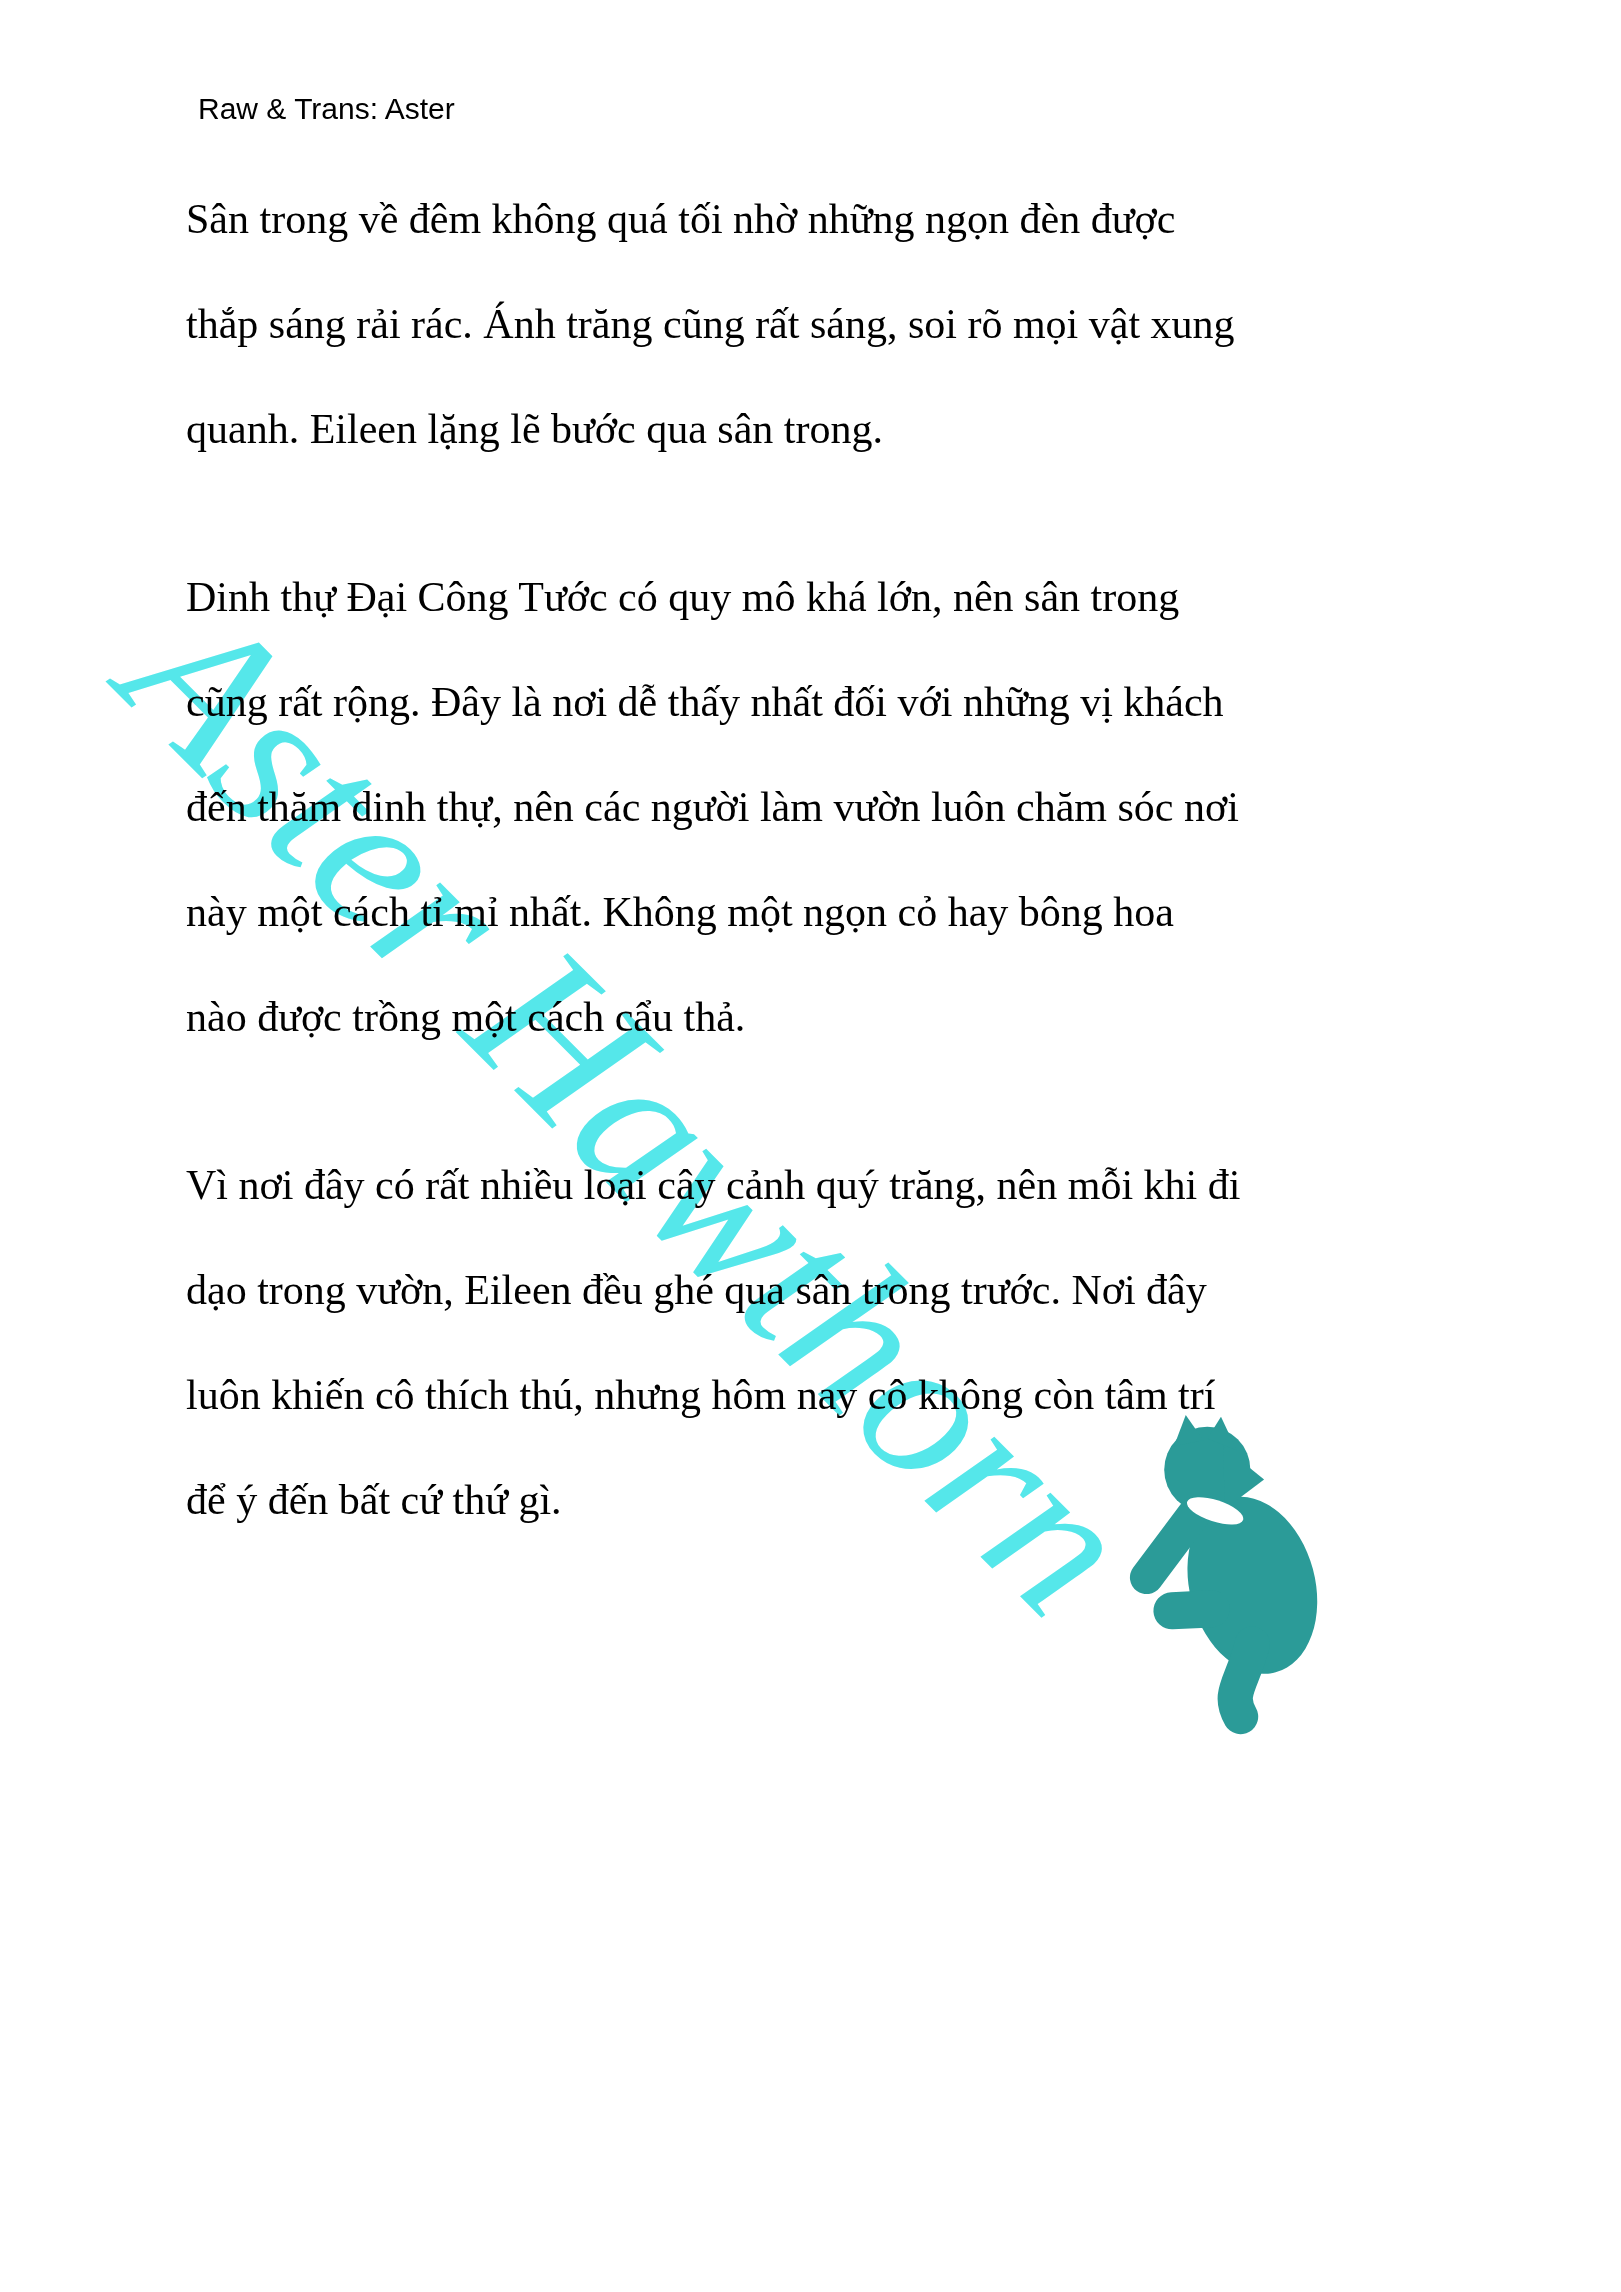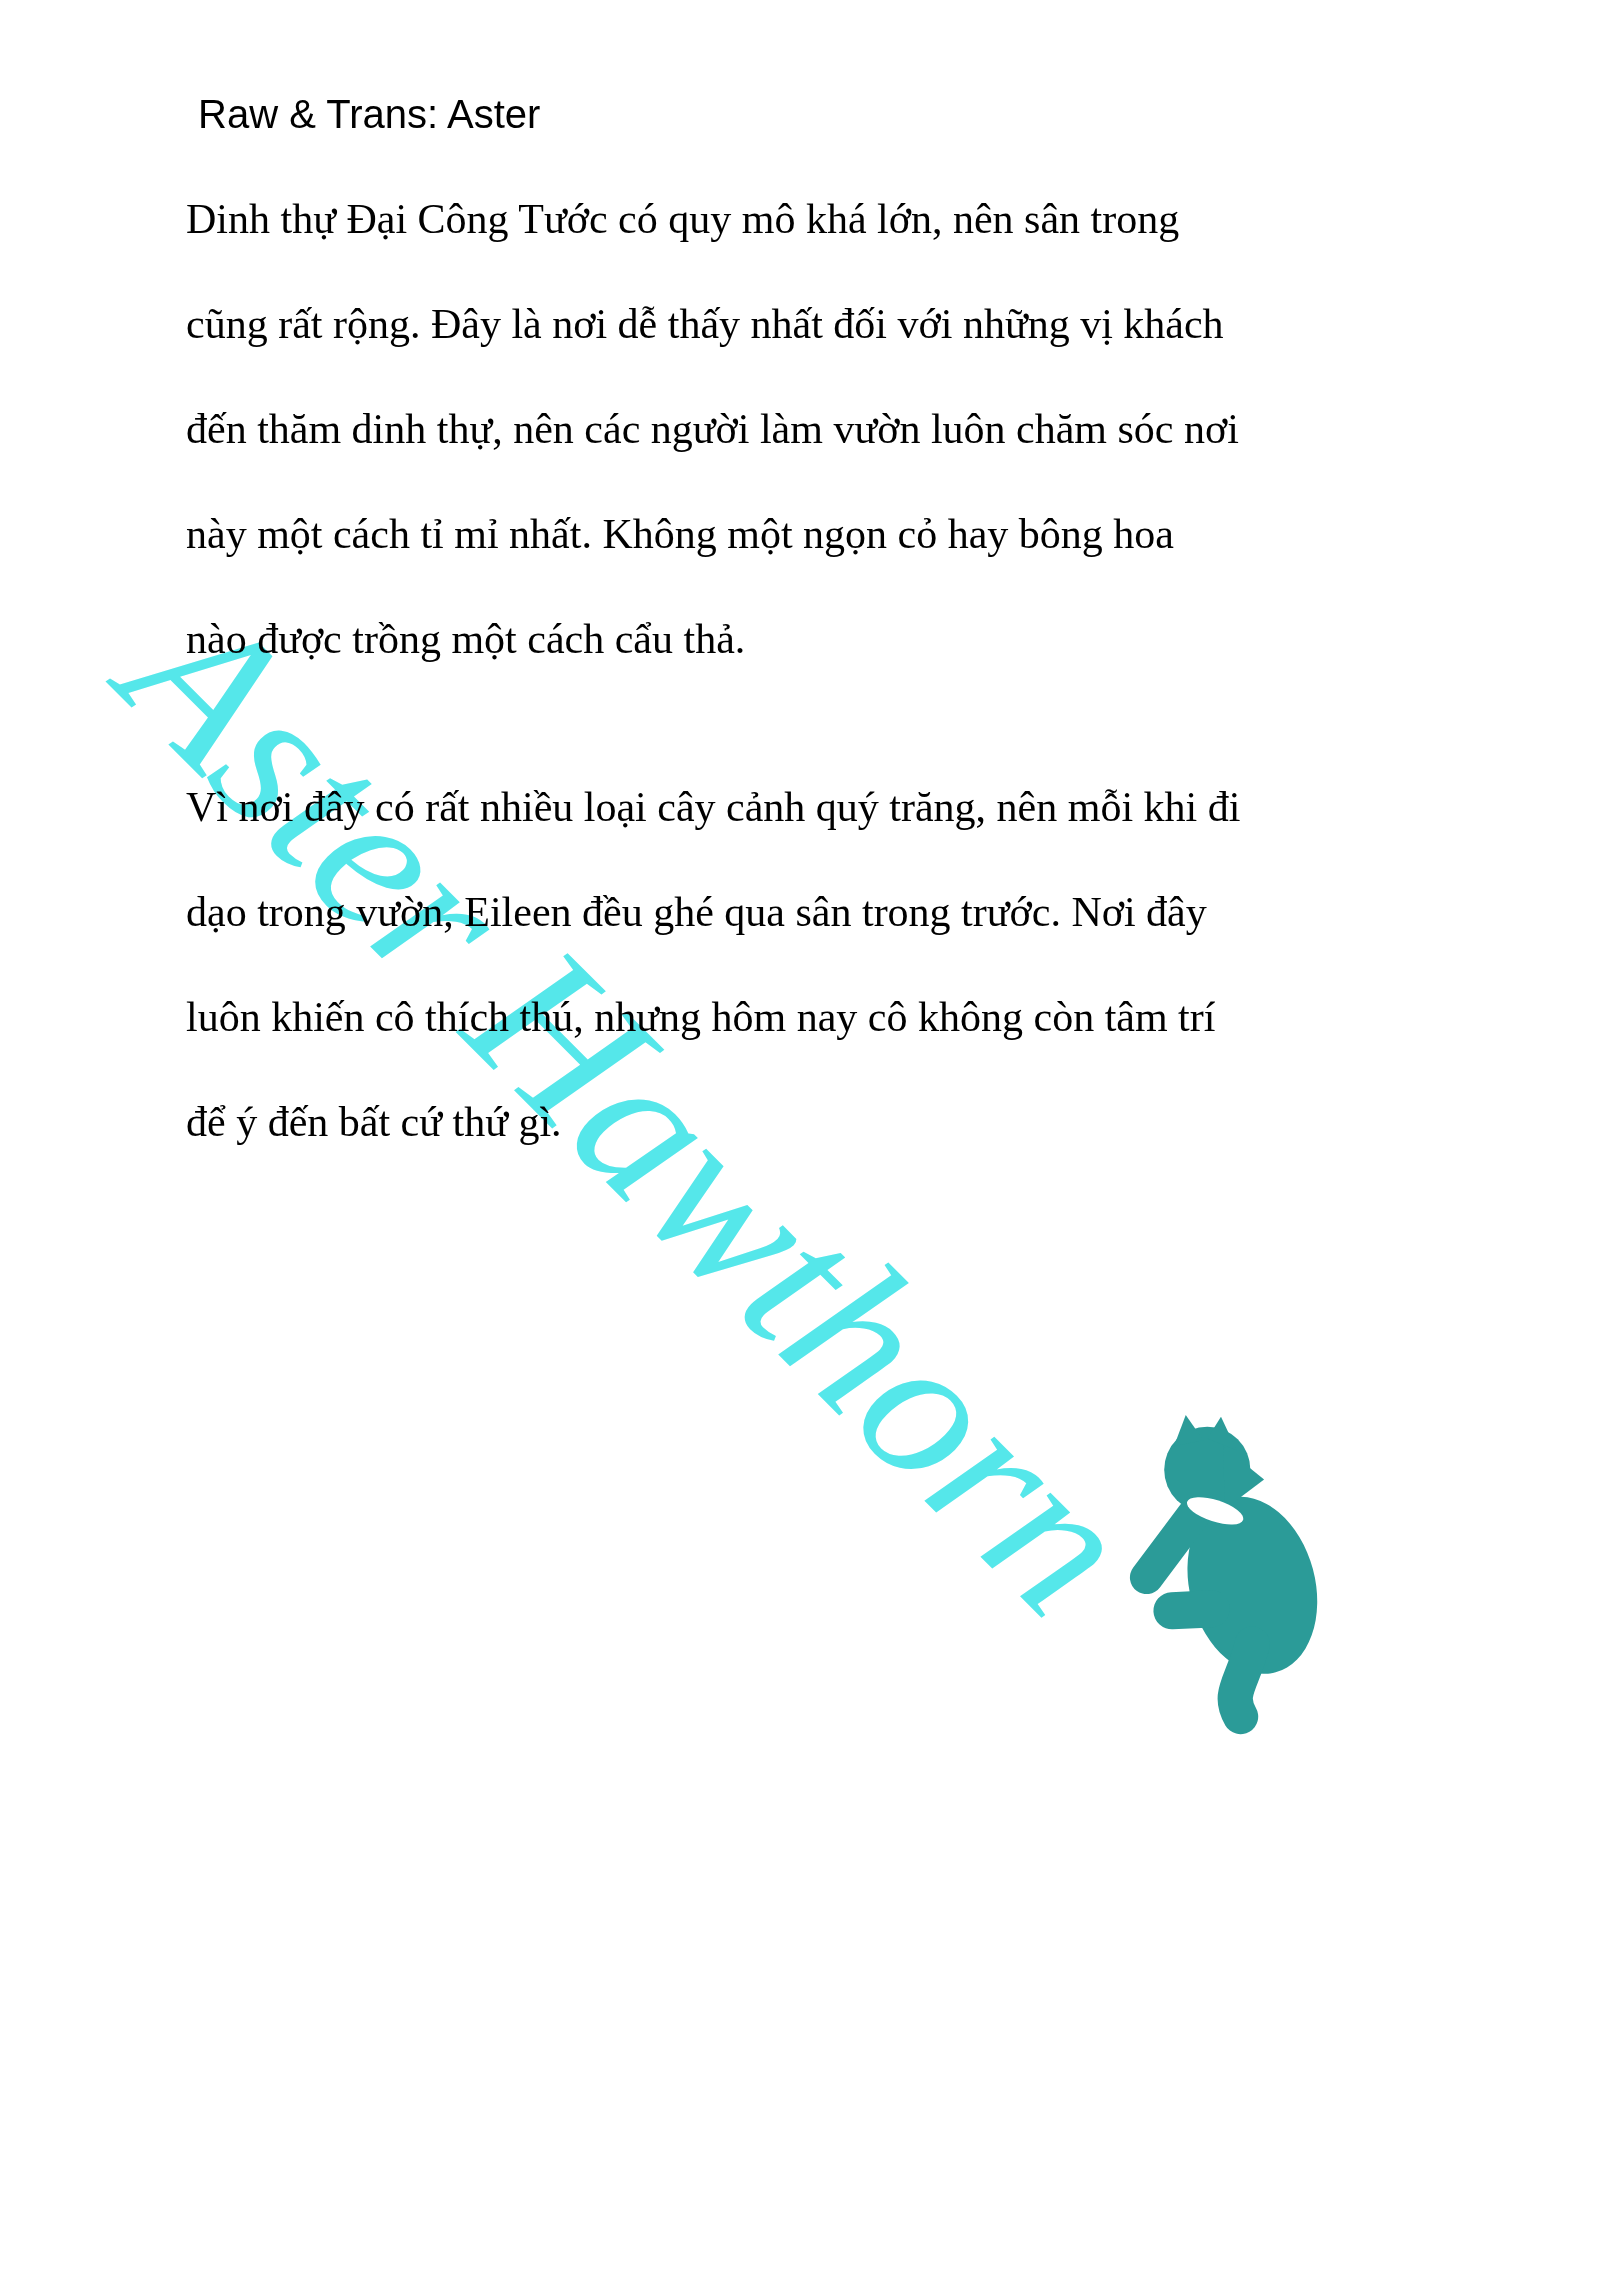--- a/index.html
+++ b/index.html
@@ -12,21 +12,21 @@
   .page {
     position: absolute; inset: 0;
     width: 1621px; height: 2293px;
     overflow: hidden;
     background: var(--background, #ffffff);
   }
   .credit-line {
     position: absolute;
     left: 198px; top: 92px;
     font-family: "Liberation Sans", sans-serif;
-    font-size: 40px;
+    font-size: 30px;
     color: var(--text, #000000);
     z-index: 4;
     white-space: nowrap;
   }
   .watermark {
     position: absolute;
     left: 235px; top: 568px;
     font-family: "Liberation Serif", serif;
     font-style: italic;
     font-size: 206px;
@@ -84,20 +84,23 @@
 
     <polygon class="cat-fill" points="58,38 70,6 88,32"></polygon>
     <polygon class="cat-fill" points="92,30 106,8 122,42"></polygon>
 
     <polygon class="cat-fill" points="108,38 150,72 110,102"></polygon>
 
     <ellipse cx="100" cy="104" rx="30" ry="11" fill="#ffffff" transform="rotate(18 100 104)"></ellipse>
   </svg>
 
   <div class="content">
+    <p>Sân trong về đêm không quá tối nhờ những ngọn đèn được
+thắp sáng rải rác. Ánh trăng cũng rất sáng, soi rõ mọi vật xung
+quanh. Eileen lặng lẽ bước qua sân trong.</p>
     <p>Dinh thự Đại Công Tước có quy mô khá lớn, nên sân trong
 cũng rất rộng. Đây là nơi dễ thấy nhất đối với những vị khách
 đến thăm dinh thự, nên các người làm vườn luôn chăm sóc nơi
 này một cách tỉ mỉ nhất. Không một ngọn cỏ hay bông hoa
 nào được trồng một cách cẩu thả.</p>
     <p>Vì nơi đây có rất nhiều loại cây cảnh quý trăng, nên mỗi khi đi
 dạo trong vườn, Eileen đều ghé qua sân trong trước. Nơi đây
 luôn khiến cô thích thú, nhưng hôm nay cô không còn tâm trí
 để ý đến bất cứ thứ gì.</p>
   </div>

